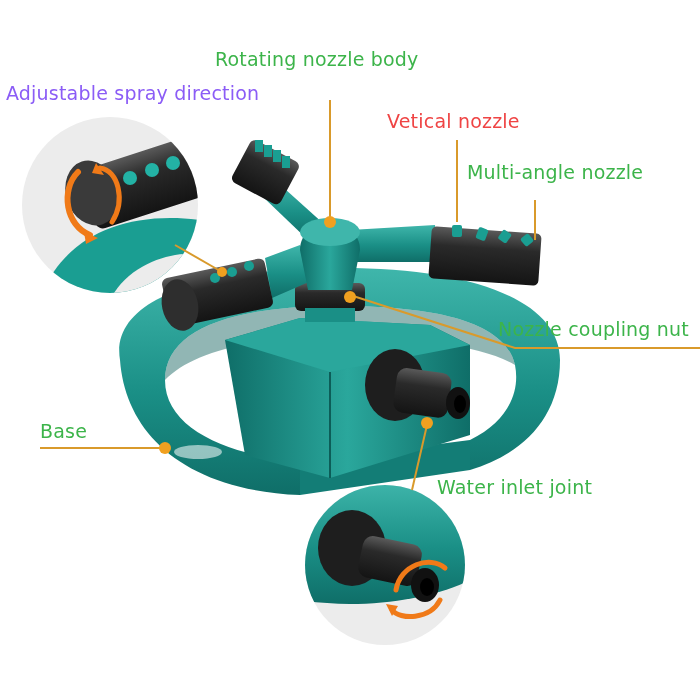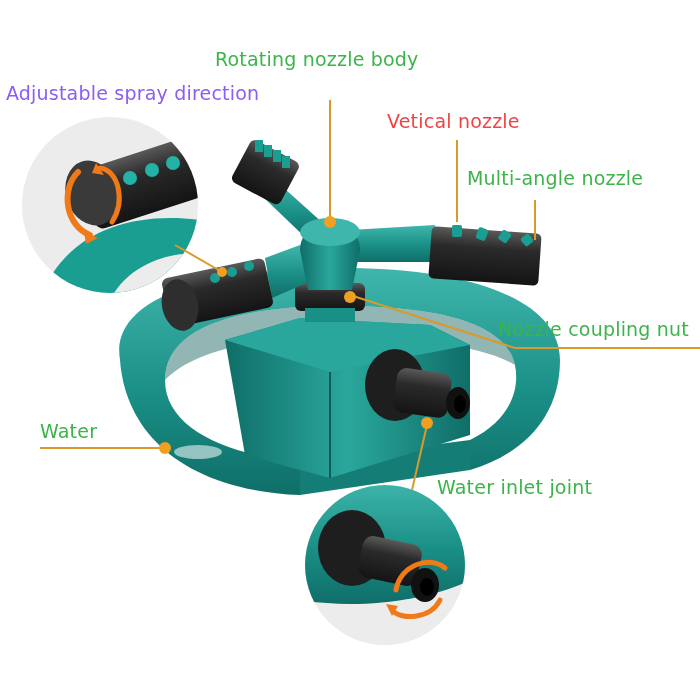--- a/index.html
+++ b/index.html
@@ -148,16 +148,16 @@
     <circle cx="222" cy="272" r="5"></circle>
     <circle cx="350" cy="297" r="6"></circle>
     <circle cx="165" cy="448" r="6"></circle>
     <circle cx="427" cy="423" r="6"></circle>
   </g>
 </svg>
 
 <div class="label" style="left:215px; top:48px; color:#3cb44a;">Rotating nozzle body</div>
 <div class="label" style="left:6px; top:82px; color:#8b5cf6;">Adjustable spray direction</div>
 <div class="label" style="left:387px; top:110px; color:#ef4444;">Vetical nozzle</div>
-<div class="label" style="left:467px; top:167px; color:#3cb44a;">Multi-angle nozzle</div>
+<div class="label" style="left:467px; top:161px; color:#3cb44a;">Multi-angle nozzle</div>
 <div class="label" style="left:498px; top:318px; color:#3cb44a;">Nozzle coupling nut</div>
-<div class="label" style="left:40px; top:420px; color:#3cb44a;">Water</div>
+<div class="label" style="left:40px; top:420px; color:#3cb44a;">Base</div>
 <div class="label" style="left:437px; top:476px; color:#3cb44a;">Water inlet joint</div>
 
 </body></html>

